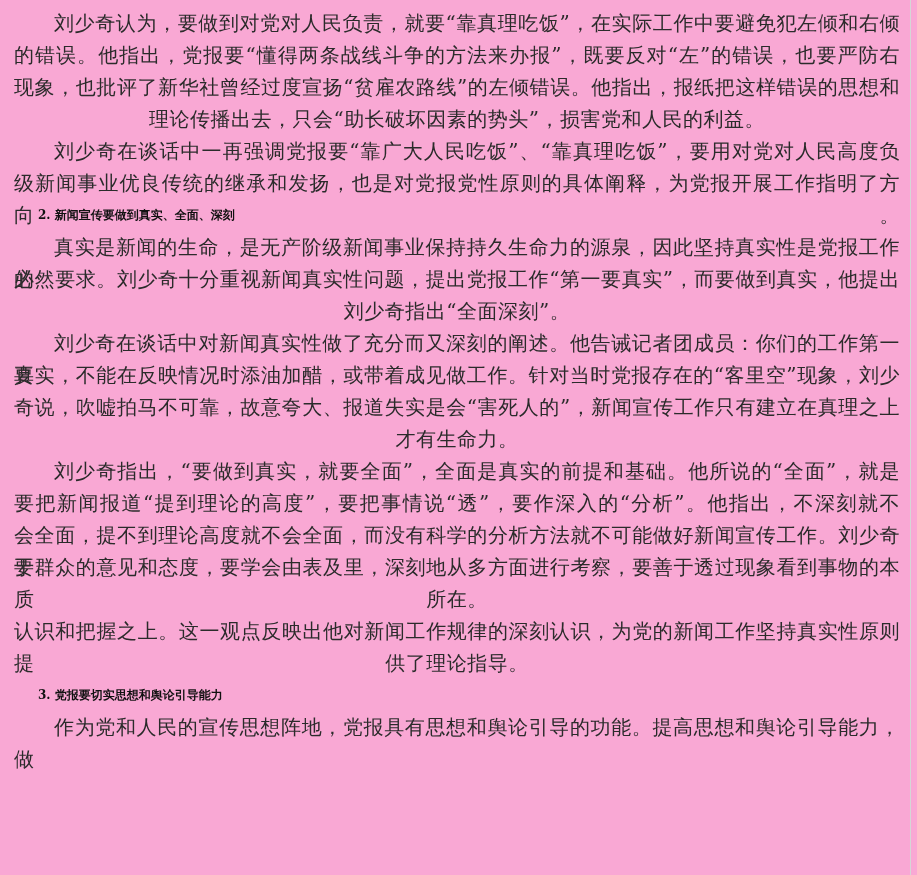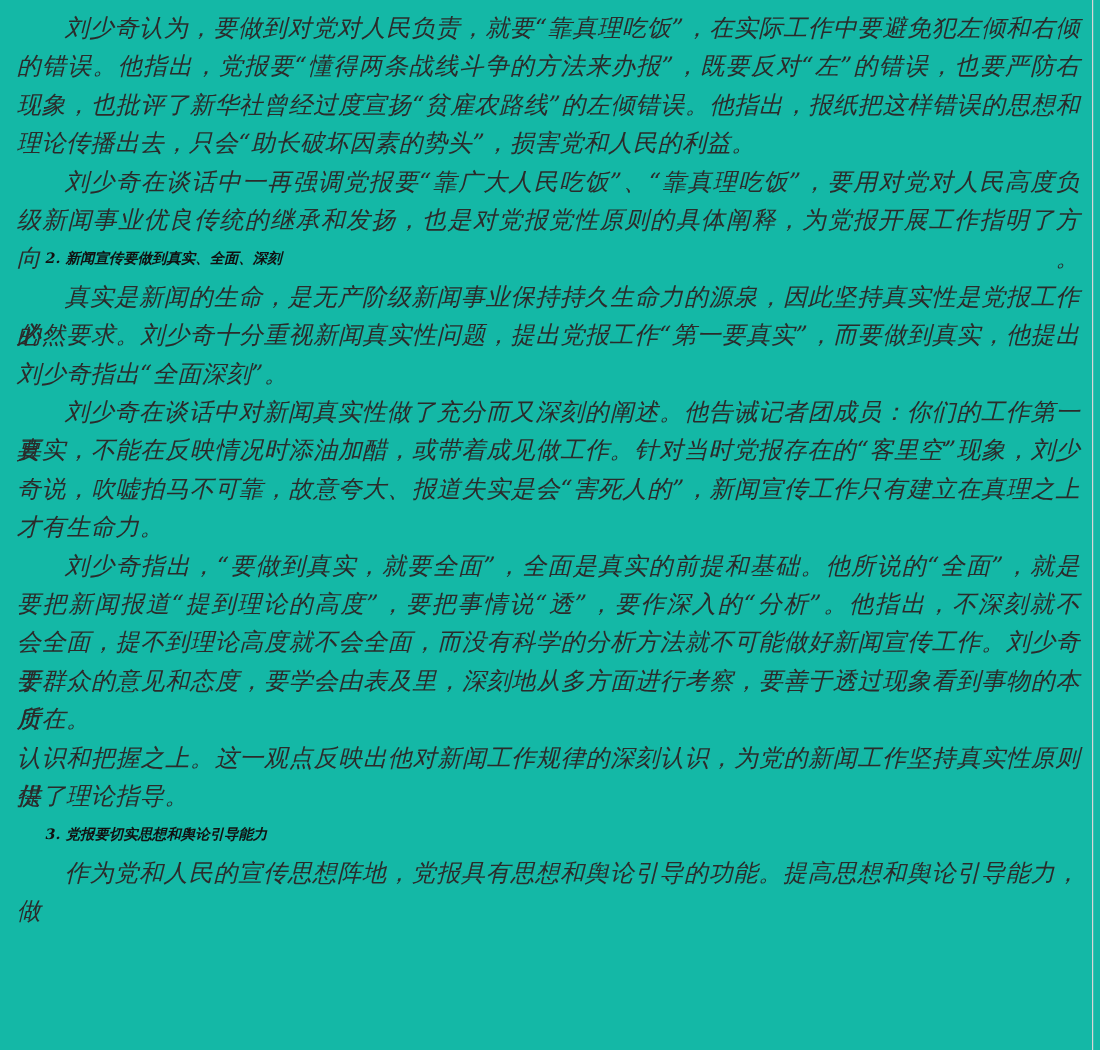--- a/index.html
+++ b/index.html
@@ -14,38 +14,37 @@
     position: relative;
     font-family: "DejaVu Serif", "Liberation Serif", serif;
     color: #2b2b2b;
   }
   .page {
     position: relative;
     width: 917px;
     height: 875px;
     box-sizing: border-box;
     padding: 7px 17px 0 14px;
-    background: #14b8a6;
-    font-style: italic;
+    background: #f9a8d4;
   }
   .edge-line {
     position: absolute;
     top: 0;
     bottom: 0;
     right: 6px;
     width: 1px;
     background: #d6d6d6;
   }
   .ln {
     font-size: 20px;
     line-height: 32px;
     height: 32px;
     white-space: nowrap;
     letter-spacing: 0.5px;
-    text-align: left;
+    text-align: center;
   }
   .j {
     white-space: normal;
     text-align: justify;
     text-align-last: justify;
     text-justify: inter-character;
   }
   .ind {
     text-indent: 2em;
   }

